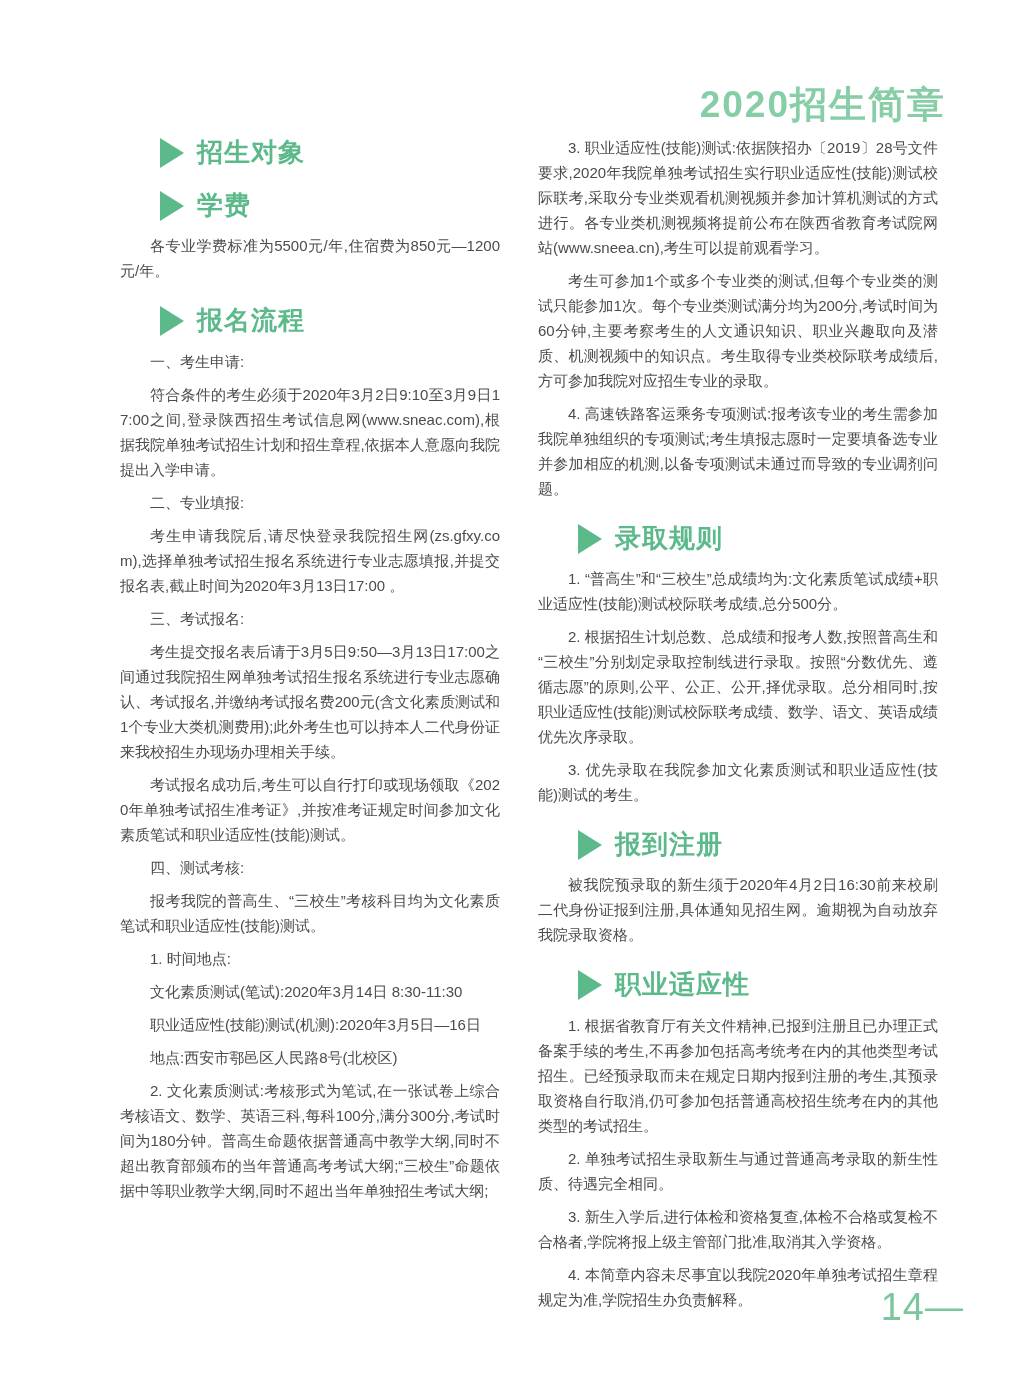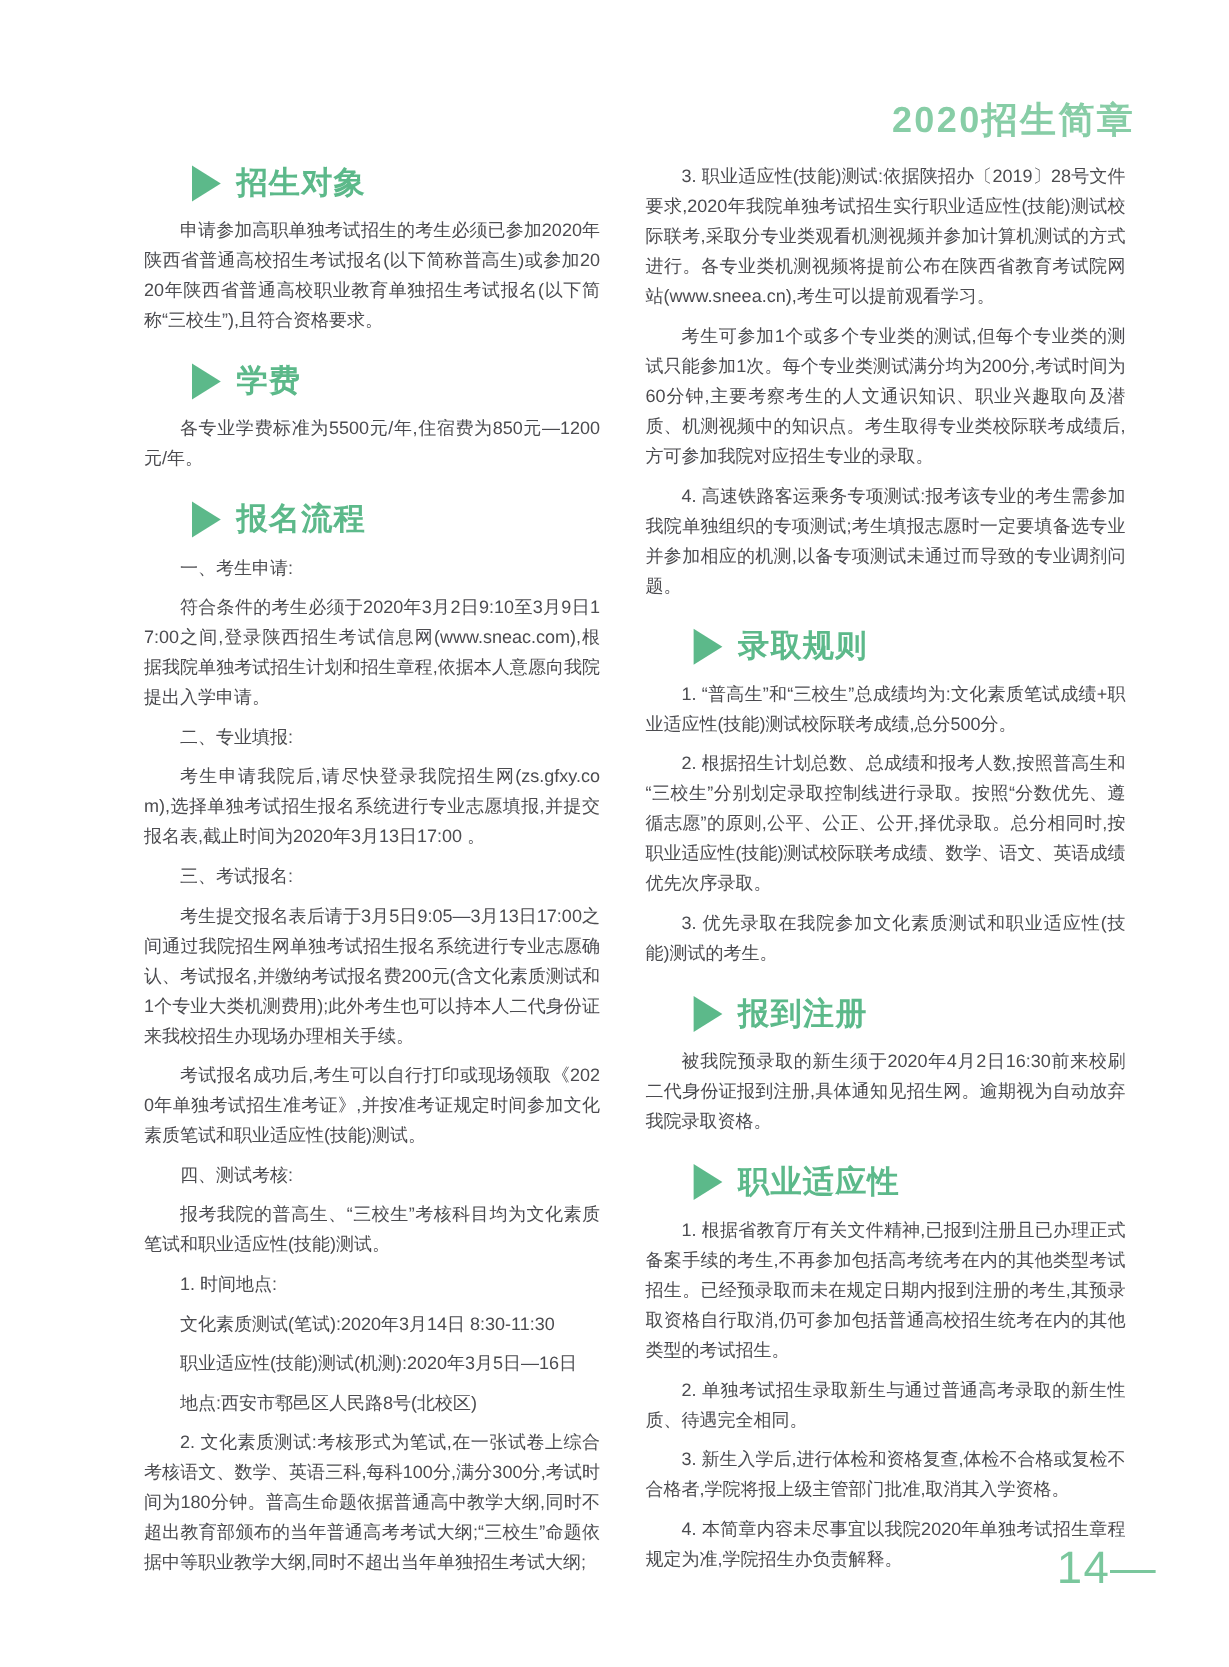--- a/index.html
+++ b/index.html
@@ -11,21 +11,21 @@
   *{margin:0;padding:0;box-sizing:border-box;}
   html,body{background:#ffffff;}
   body{
     width:1024px;height:1389px;position:relative;overflow:hidden;
     font-family:"Liberation Sans","DejaVu Sans",sans-serif;
     color:var(--body-text);
   }
   .page{position:absolute;inset:0;background:#ffffff;}
   .brand{
     position:absolute;top:80px;right:78px;
-    font-size:30px;font-weight:bold;letter-spacing:2px;
+    font-size:37px;font-weight:bold;letter-spacing:2px;
     color:var(--brand);
   }
   .column{position:absolute;top:135px;}
   .col-left{left:120px;width:380px;}
   .col-right{left:538px;width:400px;}
   .section{margin:0;}
   .sec-header{
     display:flex;align-items:center;gap:13px;
     margin:22px 0 12px 0;
     padding-left:40px;
@@ -58,40 +58,39 @@
 <body>
 
 <div class="page">
   <div class="brand">2020招生简章</div>
   <div class="column col-left">
       <section class="section">
         <div class="sec-header">
           <span class="tri"></span>
           <h2 class="sec-title">招生对象</h2>
         </div>
-        <p class="para">申请参加高职单独考试招生的考生必须已参加2020年陕西省普通高校招生考试报名(以下简称普高生)或参加2020年陕西省普通高校职业教育单独招生考试报名(以下简称“三校生”),且符合资格要求。</p>
       </section>
       <section class="section">
         <div class="sec-header">
           <span class="tri"></span>
           <h2 class="sec-title">学费</h2>
         </div>
         <p class="para">各专业学费标准为5500元/年,住宿费为850元—1200元/年。</p>
       </section>
       <section class="section">
         <div class="sec-header">
           <span class="tri"></span>
           <h2 class="sec-title">报名流程</h2>
         </div>
         <p class="para">一、考生申请:</p>
         <p class="para">符合条件的考生必须于2020年3月2日9:10至3月9日17:00之间,登录陕西招生考试信息网(www.sneac.com),根据我院单独考试招生计划和招生章程,依据本人意愿向我院提出入学申请。</p>
         <p class="para">二、专业填报:</p>
         <p class="para">考生申请我院后,请尽快登录我院招生网(zs.gfxy.com),选择单独考试招生报名系统进行专业志愿填报,并提交报名表,截止时间为2020年3月13日17:00 。</p>
         <p class="para">三、考试报名:</p>
-        <p class="para">考生提交报名表后请于3月5日9:05—3月13日17:00之间通过我院招生网单独考试招生报名系统进行专业志愿确认、考试报名,并缴纳考试报名费200元(含文化素质测试和1个专业大类机测费用);此外考生也可以持本人二代身份证来我校招生办现场办理相关手续。</p>
+        <p class="para">考生提交报名表后请于3月5日9:50—3月13日17:00之间通过我院招生网单独考试招生报名系统进行专业志愿确认、考试报名,并缴纳考试报名费200元(含文化素质测试和1个专业大类机测费用);此外考生也可以持本人二代身份证来我校招生办现场办理相关手续。</p>
         <p class="para">考试报名成功后,考生可以自行打印或现场领取《2020年单独考试招生准考证》,并按准考证规定时间参加文化素质笔试和职业适应性(技能)测试。</p>
         <p class="para">四、测试考核:</p>
         <p class="para">报考我院的普高生、“三校生”考核科目均为文化素质笔试和职业适应性(技能)测试。</p>
         <p class="para">1. 时间地点:</p>
         <p class="para">文化素质测试(笔试):2020年3月14日 8:30-11:30</p>
         <p class="para">职业适应性(技能)测试(机测):2020年3月5日—16日</p>
         <p class="para">地点:西安市鄠邑区人民路8号(北校区)</p>
         <p class="para">2. 文化素质测试:考核形式为笔试,在一张试卷上综合考核语文、数学、英语三科,每科100分,满分300分,考试时间为180分钟。普高生命题依据普通高中教学大纲,同时不超出教育部颁布的当年普通高考考试大纲;“三校生”命题依据中等职业教学大纲,同时不超出当年单独招生考试大纲;</p>
       </section>
     </div>

